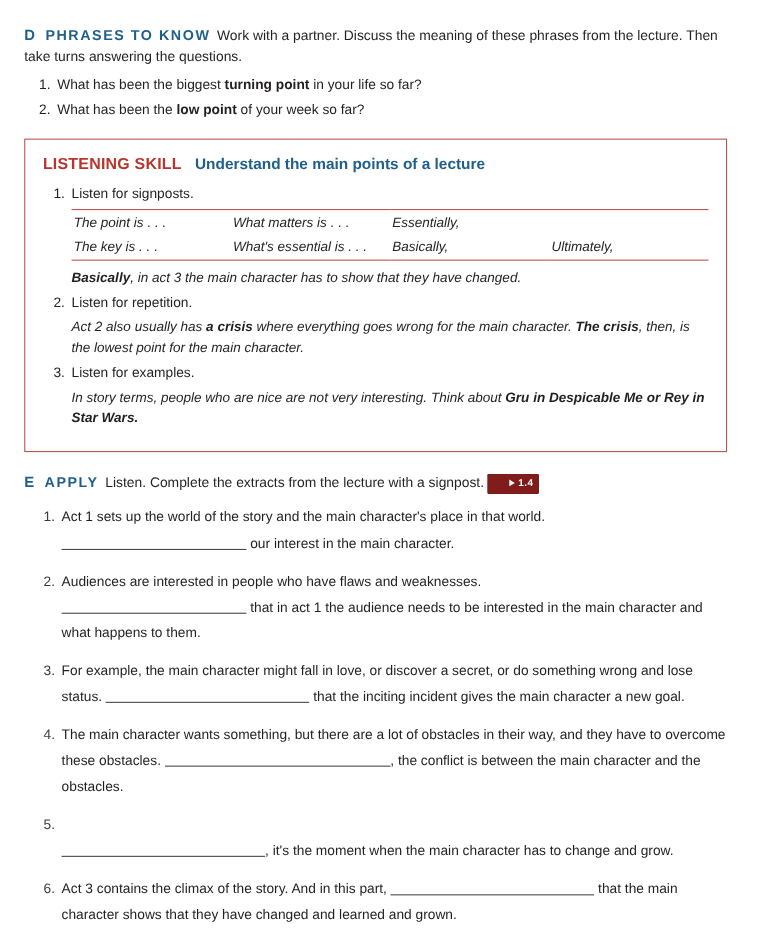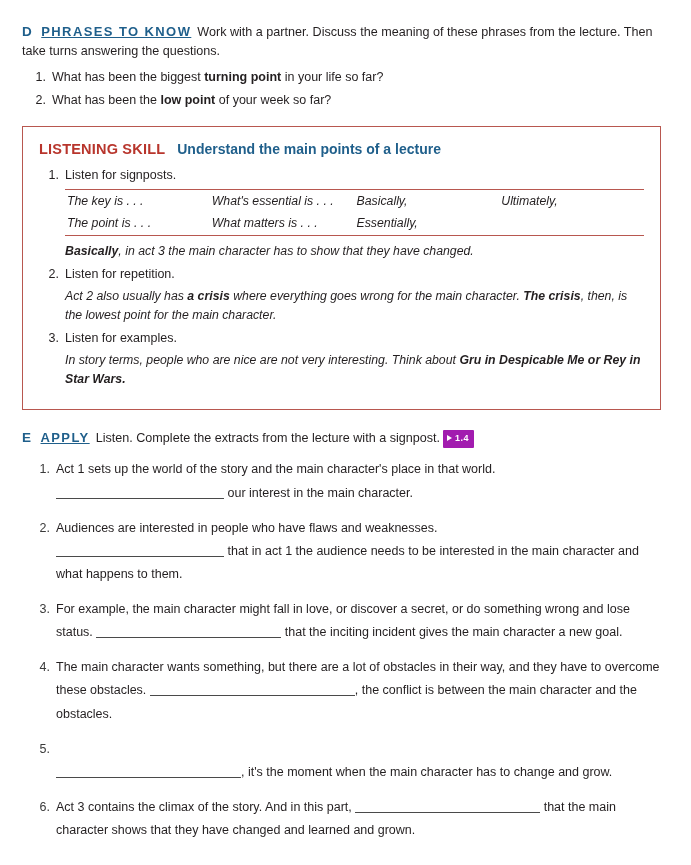--- a/index.html
+++ b/index.html
@@ -42,21 +42,20 @@
     font-size: 13.5px;
     letter-spacing: 0.5px;
     margin-right: 9px;
   }
   .ex-title {
     color: #1f5f8b;
     font-weight: bold;
     font-size: 13px;
     letter-spacing: 1.4px;
     margin-right: 6px;
-    text-decoration: underline;
   }
   .ex-instructions {
     color: #231f20;
   }
   .ex-body {
     margin-top: 7px;
   }
 
   
   ol.qlist {
@@ -150,26 +149,26 @@
   .example {
     font-style: italic;
     font-size: 12.3px;
     margin: 4px 0 2px 0;
     line-height: 1.55;
   }
 
   
   .audio-badge {
     display: inline-block;
-    background: #a21caf;
+    background: #7f1d1d;
     color: #ffffff;
     font-size: 9px;
     font-weight: bold;
     letter-spacing: 0.5px;
-    padding: 2px 5px 2px 4px;
+    padding: 2px 5px 2px 20px;
     vertical-align: 1px;
     margin-left: 3px;
     border-radius: 1px;
   }
   .audio-badge .tri {
     display: inline-block;
     width: 0;
     height: 0;
     border-left: 5px solid #ffffff;
     border-top: 3.5px solid transparent;
@@ -232,31 +231,31 @@
     <div class="skill-head">
       <span class="skill-label">LISTENING SKILL</span><span class="skill-title">Understand the main points of a lecture</span>
     </div>
 
     <ol class="skill-list">
       <li>
         <span class="num">1.</span><span>Listen for signposts.</span>
         <table class="signpost-table">
           <tbody>
               <tr>
+            <td>The point is . . .</td>
+            <td>What matters is . . .</td>
+            <td>Essentially,</td>
+            <td></td>
+          </tr>
+          <tr>
             <td>The key is . . .</td>
             <td>What's essential is . . .</td>
             <td>Basically,</td>
             <td>Ultimately,</td>
           </tr>
-          <tr>
-            <td>The point is . . .</td>
-            <td>What matters is . . .</td>
-            <td>Essentially,</td>
-            <td></td>
-          </tr>
         </tbody>
           </table>
         <p class="example"><span class="bi">Basically</span><span class="ital">, in act 3 the main character has to show that they have changed.</span></p>
       </li>
 
       <li>
         <span class="num">2.</span><span>Listen for repetition.</span>
         <p class="example"><span class="ital">Act 2 also usually has </span><span class="bi">a crisis</span><span class="ital"> where everything goes wrong for the main character. </span><span class="bi">The crisis</span><span class="ital">, then, is the lowest point for the main character.</span></p>
       </li>
 

